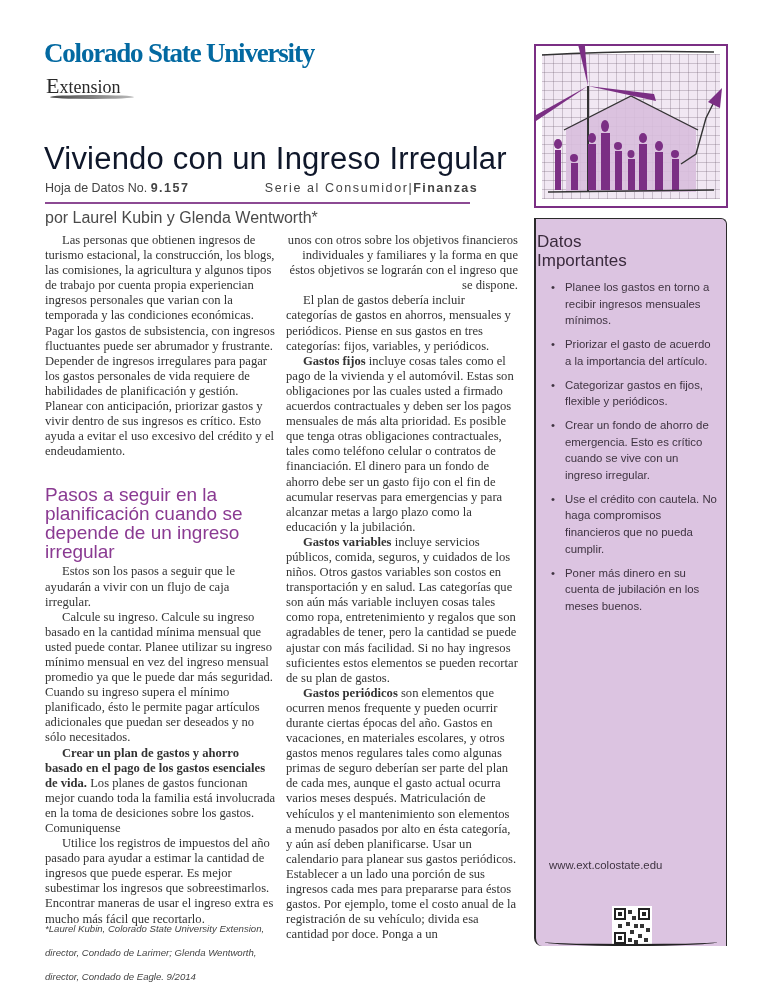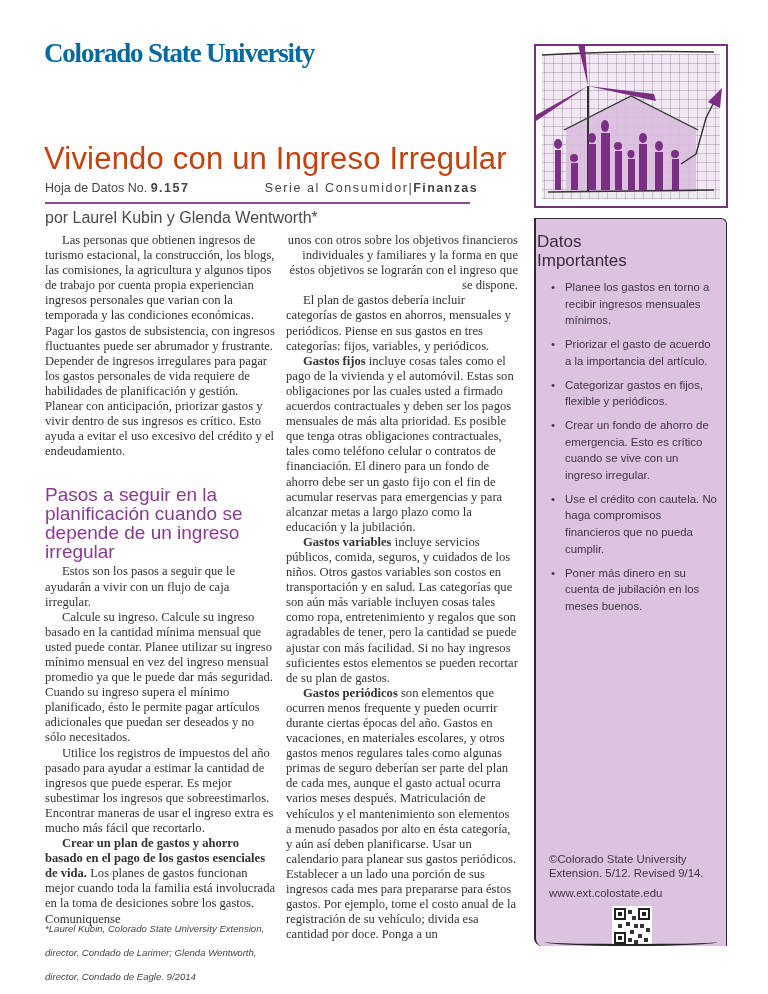--- a/index.html
+++ b/index.html
@@ -2,21 +2,21 @@
 <html><head>
 <meta charset="utf-8">
 <style>
   html, body { margin: 0; padding: 0; background: #ffffff; }
   body { width: 768px; height: 994px; position: relative; overflow: hidden; font-family: "Liberation Serif", serif; color: #2b2b2b; }
   .logo { position: absolute; left: 44px; top: 40px; }
   .logo-main { font-family: "Liberation Serif", serif; font-size: 27px; font-weight: bold; letter-spacing: -1.2px; color: #0369a1; line-height: 1; }
   .logo-ext { margin-top: 6px; font-family: "Liberation Serif", serif; font-size: 18px; color: #2a2a2a; position: relative; padding-left: 2px; }
   .logo-ext .big-e { font-size: 22px; }
   .logo-ext .swoosh { position: absolute; left: 6px; top: 22px; width: 84px; height: 4px; border-radius: 50%; background: linear-gradient(90deg, #444, #bbb); }
-  .title { position: absolute; left: 44px; top: 141px; font-family: "Liberation Sans", sans-serif; font-size: 31px; color: #c2410c; letter-spacing: 0.2px; }
+  .title { position: absolute; left: 44px; top: 141px; font-family: "Liberation Sans", sans-serif; font-size: 31px; color: #0f172a; letter-spacing: 0.2px; }
   .subline { position: absolute; left: 45px; top: 181px; width: 433px; font-family: "Liberation Sans", sans-serif; font-size: 12.5px; color: #444; display: flex; justify-content: space-between; }
   .subline .num { font-weight: bold; letter-spacing: 1.5px; text-align: center; }
   .subline .series { letter-spacing: 1.6px; }
   .subline .series b { letter-spacing: 1.4px; }
   .rule { position: absolute; left: 45px; top: 202px; width: 425px; height: 1.5px; background: #8c4a93; }
   .byline { position: absolute; left: 45px; top: 209px; font-family: "Liberation Sans", sans-serif; font-size: 16px; color: #4a4a4a; }
   .col { position: absolute; font-size: 12.6px; line-height: 15.1px; color: #333; text-align: left; }
   .col p { margin: 0; text-indent: 17px; }
   .col p.noindent { text-indent: 0; text-align: right; }
   .col1 { left: 45px; top: 233px; width: 232px; }
@@ -32,20 +32,24 @@
   .sb-list li .bullet { position: absolute; left: 3px; top: 0; }
   .sb-footer { position: absolute; left: 13px; top: 633px; width: 170px; font-family: "Liberation Sans", sans-serif; font-size: 11.4px; line-height: 14px; color: #3e3340; }
   .sb-url { margin-top: 6px; }
   .qr { position: absolute; left: 76px; top: 687px; width: 36px; height: 36px; background: #fff; padding: 2px; }
 </style>
 </head>
 <body>
 
 <div class="logo">
   <div class="logo-main">Colorado State University</div>
+  <div class="logo-ext">
+    <span class="big-e">E</span><span>xtension</span>
+    <span class="swoosh"></span>
+  </div>
 </div>
 
 <div class="title">Viviendo con un Ingreso Irregular</div>
 <div class="subline">
   <span><span>Hoja de Datos No.</span> <span class="num">9.157</span></span>
   <span class="series"><span>Serie al Consumidor</span><span>|</span><b>Finanzas</b></span>
 </div>
 <div class="rule"></div>
 <div class="byline">por Laurel Kubin y Glenda Wentworth*</div>
 
@@ -89,22 +93,22 @@
     <polygon points="172,56 186,42 184,62" fill="#7b2f84"></polygon>
     <line x1="12" y1="146" x2="178" y2="144" stroke="#333" stroke-width="1.5"></line>
   </svg>
 </div>
 
 <div class="col col1">
   <p>Las personas que obtienen ingresos de turismo estacional, la construcción, los blogs, las comisiones, la agricultura y algunos tipos de trabajo por cuenta propia experiencian ingresos personales que varian con la temporada y las condiciones económicas. Pagar los gastos de subsistencia, con ingresos fluctuantes puede ser abrumador y frustrante. Depender de ingresos irregulares para pagar los gastos personales de vida requiere de habilidades de planificación y gestión. Planear con anticipación, priorizar gastos y vivir dentro de sus ingresos es crítico. Esto ayuda a evitar el uso excesivo del crédito y el endeudamiento.</p>
   <div class="h2">Pasos a seguir en la planificación cuando se depende de un ingreso irregular</div>
   <p>Estos son los pasos a seguir que le ayudarán a vivir con un flujo de caja irregular.</p>
   <p>Calcule su ingreso. Calcule su ingreso basado en la cantidad mínima mensual que usted puede contar. Planee utilizar su ingreso mínimo mensual en vez del ingreso mensual promedio ya que le puede dar más seguridad. Cuando su ingreso supera el mínimo planificado, ésto le permite pagar artículos adicionales que puedan ser deseados y no sólo necesitados.</p>
+  <p><b>Crear un plan de gastos y ahorro basado en el pago de los gastos esenciales de vida.</b><span> Los planes de gastos funcionan mejor cuando toda la familia está involucrada en la toma de desiciones sobre los gastos. Comuniquense</span></p>
   <p>Utilice los registros de impuestos del año pasado para ayudar a estimar la cantidad de ingresos que puede esperar. Es mejor subestimar los ingresos que sobreestimarlos. Encontrar maneras de usar el ingreso extra es mucho más fácil que recortarlo.</p>
-  <p><b>Crear un plan de gastos y ahorro basado en el pago de los gastos esenciales de vida.</b><span> Los planes de gastos funcionan mejor cuando toda la familia está involucrada en la toma de desiciones sobre los gastos. Comuniquense</span></p>
 </div>
 <div class="footnote">*Laurel Kubin, Colorado State University Extension, director, Condado de Larimer; Glenda Wentworth, director, Condado de Eagle. 9/2014</div>
 
 <div class="col col2">
   <p class="noindent">unos con otros sobre los objetivos financieros individuales y familiares y la forma en que éstos objetivos se lograrán con el ingreso que se dispone.</p>
   <p>El plan de gastos debería incluir categorías de gastos en ahorros, mensuales y periódicos. Piense en sus gastos en tres categorías: fijos, variables, y periódicos.</p>
   <p><b>Gastos fijos</b><span> incluye cosas tales como el pago de la vivienda y el automóvil. Estas son obligaciones por las cuales usted a firmado acuerdos contractuales y deben ser los pagos mensuales de más alta prioridad. Es posible que tenga otras obligaciones contractuales, tales como teléfono celular o contratos de financiación. El dinero para un fondo de ahorro debe ser un gasto fijo con el fin de acumular reservas para emergencias y para alcanzar metas a largo plazo como la educación y la jubilación.</span></p>
   <p><b>Gastos variables</b><span> incluye servicios públicos, comida, seguros, y cuidados de los niños. Otros gastos variables son costos en transportación y en salud. Las categorías que son aún más variable incluyen cosas tales como ropa, entretenimiento y regalos que son agradables de tener, pero la cantidad se puede ajustar con más facilidad. Si no hay ingresos suficientes estos elementos se pueden recortar de su plan de gastos.</span></p>
   <p><b>Gastos periódicos</b><span> son elementos que ocurren menos frequente y pueden ocurrir durante ciertas épocas del año. Gastos en vacaciones, en materiales escolares, y otros gastos menos regulares tales como algunas primas de seguro deberían ser parte del plan de cada mes, aunque el gasto actual ocurra varios meses después. Matriculación de vehículos y el mantenimiento son elementos a menudo pasados por alto en ésta categoría, y aún así deben planificarse. Usar un calendario para planear sus gastos periódicos. Establecer a un lado una porción de sus ingresos cada mes para prepararse para éstos gastos. Por ejemplo, tome el costo anual de la registración de su vehículo; divida esa cantidad por doce. Ponga a un</span></p>
 </div>
@@ -116,21 +120,20 @@
   </div>
   <ul class="sb-list">
     <li><span class="bullet">•</span><span>Planee los gastos en torno a recibir ingresos mensuales mínimos.</span></li>
     <li><span class="bullet">•</span><span>Priorizar el gasto de acuerdo a la importancia del artículo.</span></li>
     <li><span class="bullet">•</span><span>Categorizar gastos en fijos, flexible y periódicos.</span></li>
     <li><span class="bullet">•</span><span>Crear un fondo de ahorro de emergencia. Esto es crítico cuando se vive con un ingreso irregular.</span></li>
     <li><span class="bullet">•</span><span>Use el crédito con cautela. No haga compromisos financieros que no pueda cumplir.</span></li>
     <li><span class="bullet">•</span><span>Poner más dinero en su cuenta de jubilación en los meses buenos.</span></li>
   </ul>
   <div class="sb-footer">
-    <div>©Colorado State University Extension. 5/12. Revised 9/14.</div>
     <div class="sb-url">www.ext.colostate.edu</div>
   </div>
   <div class="qr">
     <svg width="36" height="36" viewBox="0 0 9 9" shape-rendering="crispEdges">
       <rect x="0" y="0" width="3" height="3" fill="#222"></rect>
         <rect x="0.5" y="0.5" width="2" height="2" fill="#fff"></rect>
         <rect x="1" y="1" width="1" height="1" fill="#222"></rect>
       <rect x="6" y="0" width="3" height="3" fill="#222"></rect>
         <rect x="6.5" y="0.5" width="2" height="2" fill="#fff"></rect>
         <rect x="7" y="1" width="1" height="1" fill="#222"></rect>

